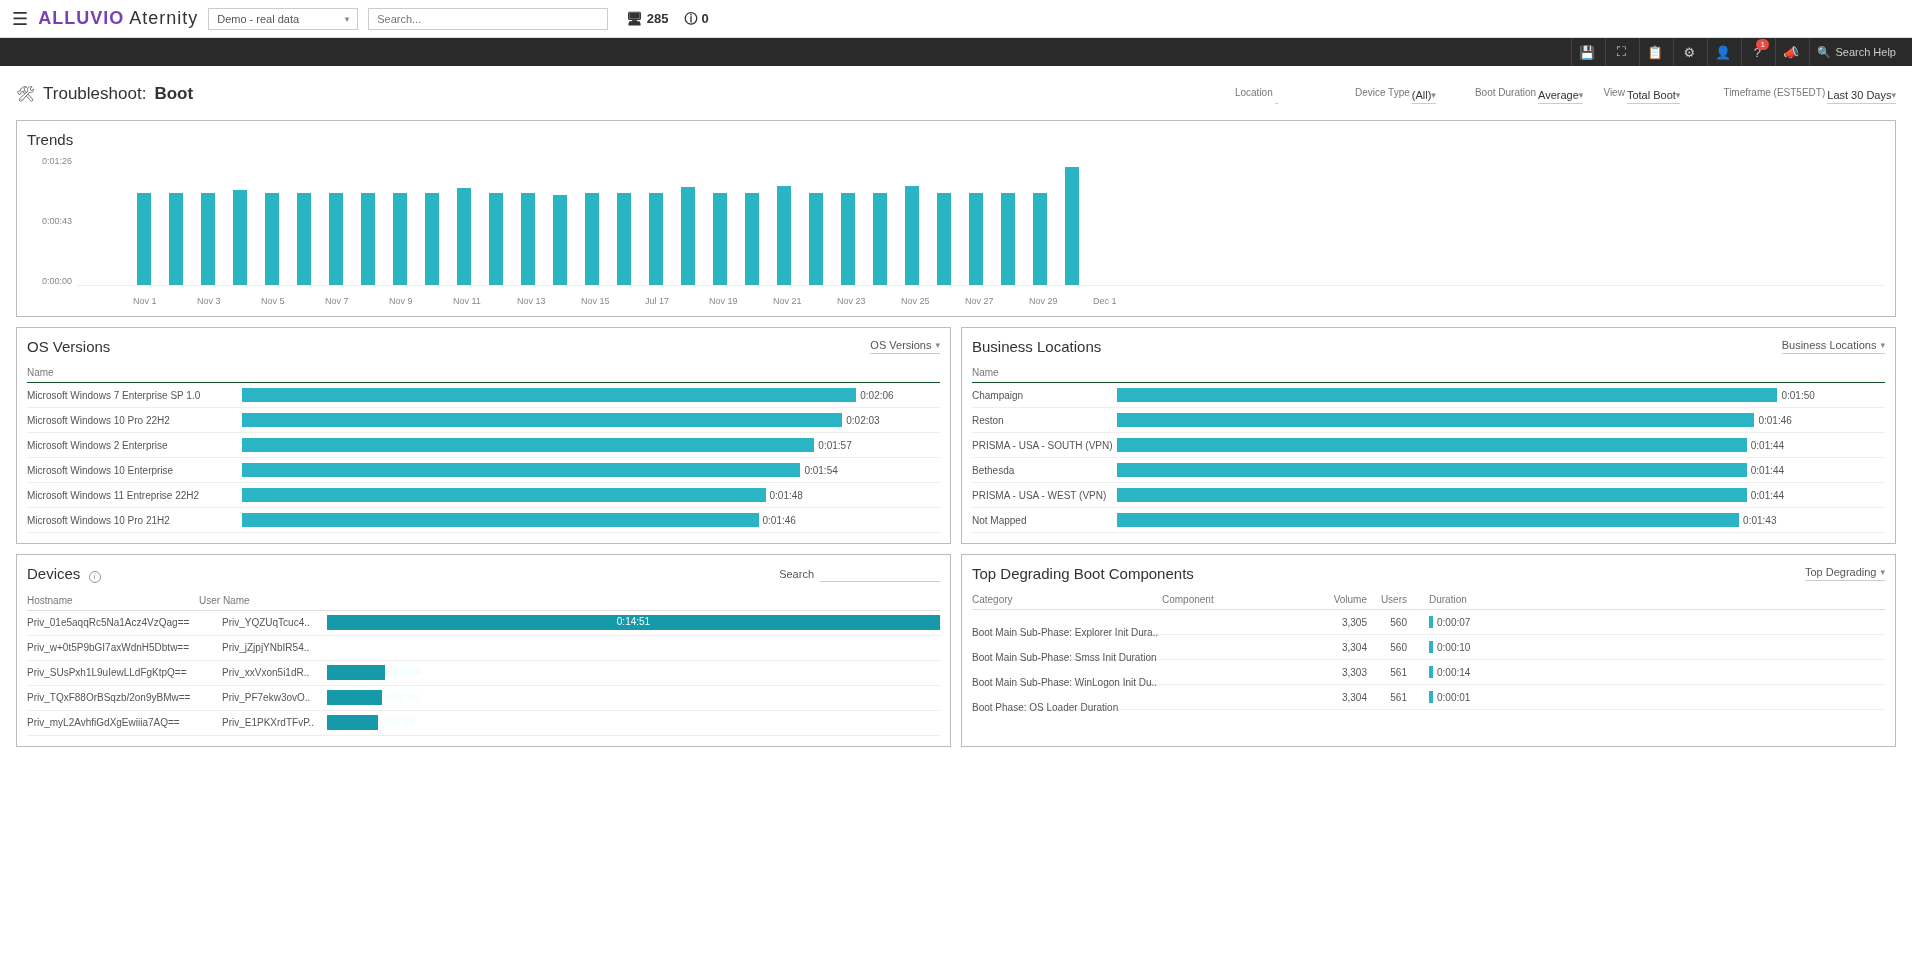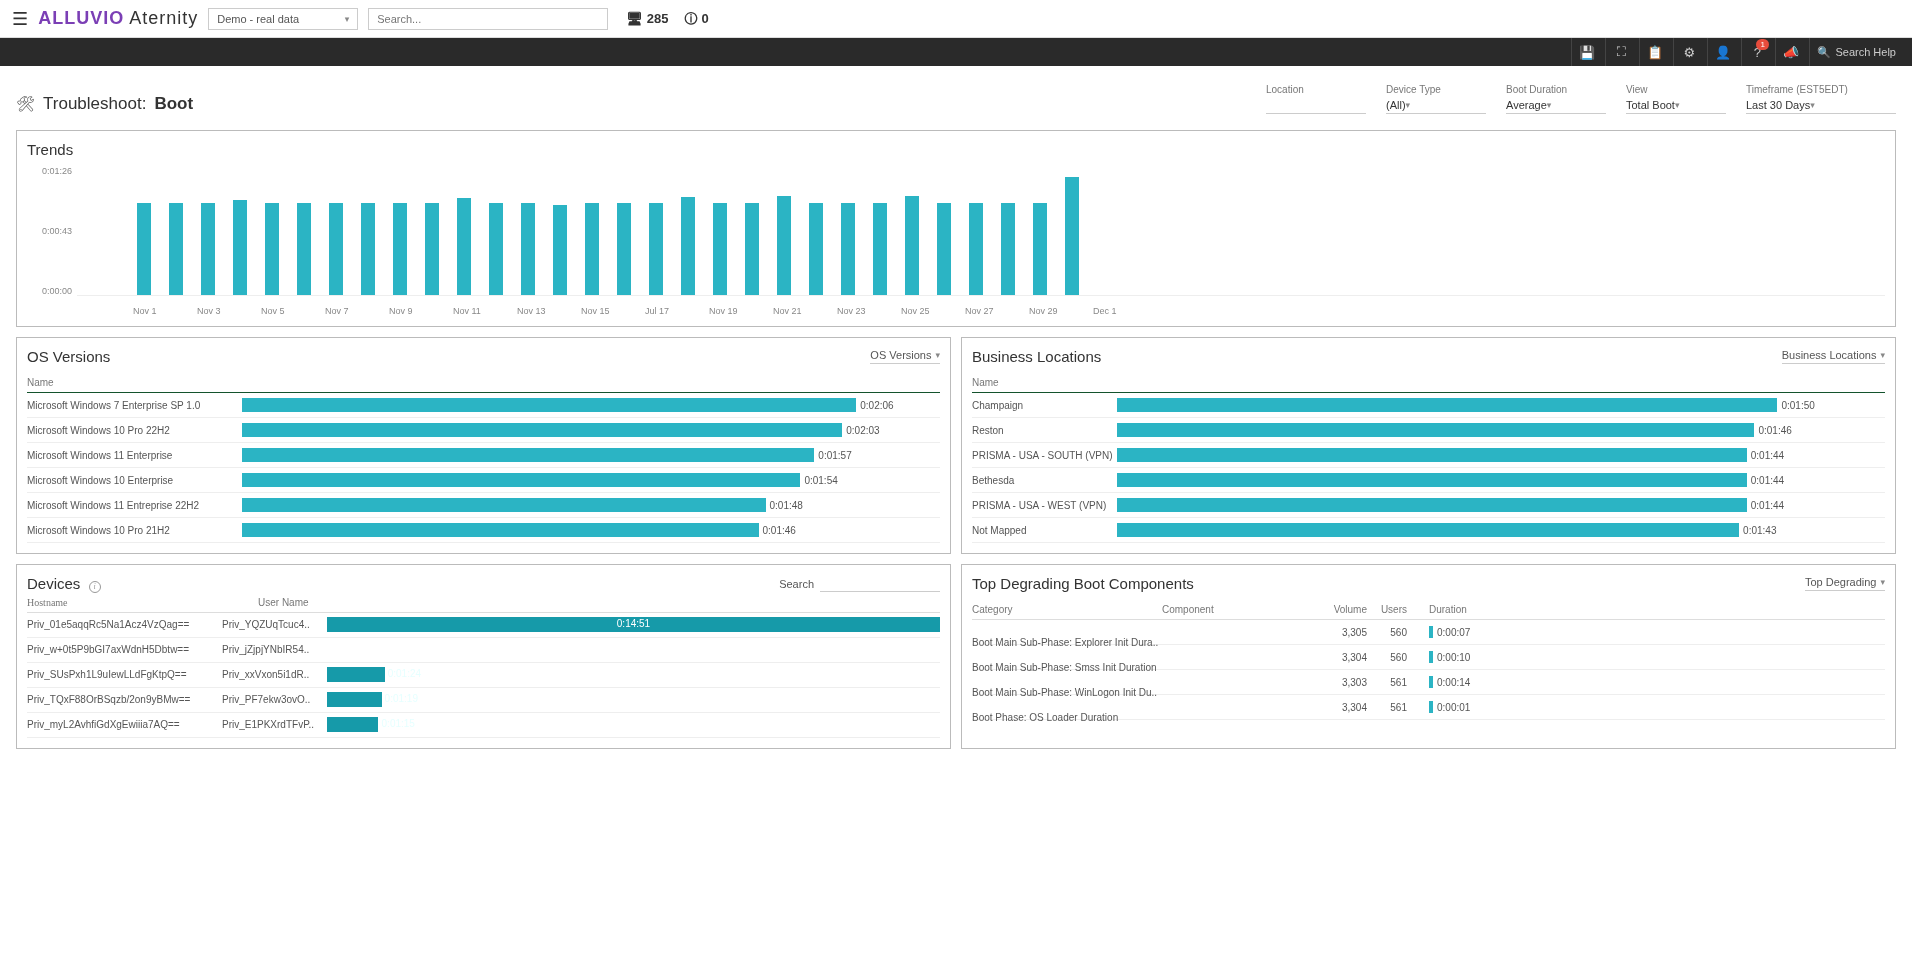--- a/index.html
+++ b/index.html
@@ -21,21 +21,21 @@
 .toolbar-btn { width: 32px; height: 28px; display: flex; align-items: center; justify-content: center; color: #ccc; cursor: pointer; border-left: 1px solid #444; font-size: 13px; }
 .toolbar-btn .badge { position: relative; }
 .toolbar-btn .badge-num { position: absolute; top: -6px; right: -8px; background: #e74c3c; color: #fff; font-size: 8px; border-radius: 8px; padding: 1px 4px; }
 .search-help { color: #ccc; font-size: 11px; display: flex; align-items: center; gap: 4px; padding: 0 8px; cursor: pointer; border-left: 1px solid #444; height: 28px; }
 
 
 .page-title-row { display: flex; align-items: flex-end; padding: 18px 16px 8px 16px; justify-content: space-between; }
 .page-title { display: flex; align-items: center; gap: 8px; font-size: 17px; }
 .page-title .wrench { font-size: 15px; color: #555; }
 .filters { display: flex; gap: 20px; }
-.filter-col { display: flex; flex-direction: column; gap: 2px; min-width: 100px; }
+.filter-col { display: flex; flex-direction: row; gap: 2px; min-width: 100px; }
 .filter-label { font-size: 10px; color: #777; }
 .filter-value { font-size: 11px; color: #333; border-bottom: 1px solid #ccc; padding: 2px 0; display: flex; align-items: center; cursor: pointer; }
 .chev { font-size: 9px; color: #888; }
 
 
 .content { padding: 8px 16px; }
 .panel { border: 1px solid #bbb; padding: 10px; margin-bottom: 10px; }
 .panel-title { font-size: 15px; font-weight: 400; margin-bottom: 8px; display: flex; justify-content: space-between; align-items: center; }
 .panel-title .right-dd { font-size: 11px; color: #555; display: flex; align-items: center; gap: 4px; cursor: pointer; border-bottom: 1px solid #ccc; padding-bottom: 2px;}
 
@@ -55,21 +55,21 @@
 .hbar-header { font-size: 10px; color: #777; padding: 4px 0; border-bottom: 1px solid #14532d; }
 .hbar-row { display: flex; align-items: center; border-bottom: 1px solid #eee; padding: 3px 0; height: 25px; }
 .hbar-row .label { width: 215px; font-size: 10px; color: #555; white-space: nowrap; overflow: hidden; text-overflow: ellipsis; }
 .hbar-row .barbox { flex: 1; position: relative; height: 14px; display: flex; align-items: center; }
 .hbar-row .hbar { height: 14px; background: #2bb4c4; position: relative; }
 .hbar-row .hbar-label { position: absolute; font-size: 10px; color: #555; white-space: nowrap; }
 .biz .hbar-row .label { width: 145px; }
 
 
 .devices-header { display: flex; font-size: 10px; color: #777; border-bottom: 1px solid #ddd; padding: 4px 0; }
-.devices-header .c1 { width: 231px; font-family: Liberation Serif, serif; }
+.devices-header .c1 { width: 172px; }
 .devices-header .c2 { width: 105px; }
 .device-row { display: flex; align-items: center; border-bottom: 1px solid #eee; padding: 3px 0; font-size: 10px; color: #555; height: 25px;}
 .device-row .c1 { width: 195px; white-space: nowrap; overflow: hidden; text-overflow: ellipsis; }
 .device-row .c2 { width: 105px; white-space: nowrap; overflow: hidden; text-overflow: ellipsis; }
 .device-row .dbarbox { flex: 1; position: relative; height: 15px; }
 .device-row .dbar { height: 15px; background: #169aa9; position: relative; }
 .device-row .dbar-label { position: absolute; top: 1px; font-size: 10px; color: #fff; }
 
 
 .degr-header { display: flex; font-size: 10px; color: #777; border-bottom: 1px solid #ddd; padding: 4px 0; }
@@ -81,21 +81,21 @@
 .degr-row { display: flex; align-items: center; border-bottom: 1px solid #eee; padding: 3px 0; font-size: 10px; color: #555; height: 25px;}
 .degr-row .dc1 { width: 190px; white-space: nowrap; overflow: hidden; text-overflow: ellipsis; margin-top: 21px; }
 .degr-row .dc2 { width: 150px; }
 .degr-row .dc3 { width: 55px; text-align: right;}
 .degr-row .dc4 { width: 40px; text-align: right; }
 .degr-row .dc5 { flex: 1; display: flex; align-items: center; gap: 4px; padding-left: 22px;}
 .degr-bar { width: 4px; height: 12px; background: #2bb4c4; }
 
 .info-icon { display:inline-flex; width:12px; height:12px; border:1px solid #999; border-radius:50%; align-items:center; justify-content:center; font-size:8px; color:#999; font-style: italic; font-family: serif; margin-left:4px;}
 
-.title-search-row { display: flex; justify-content: space-between; align-items: center; margin-bottom: 0;}
+.title-search-row { display: flex; justify-content: space-between; align-items: center; margin-bottom: 8px;}
 .title-search-row .search-group { display: flex; align-items: center; gap: 6px; font-size: 11px; color: #555;}
 .title-search-row .search-group input { border: none; border-bottom: 1px solid #ccc; font-size: 11px; padding: 2px; width: 120px; outline: none;}
 </style>
 </head>
 <body>
 
 <div class="top-header">
   <span class="menu-icon">☰</span>
   <span class="logo">
     <span class="brand1">ALLUVIO</span>
@@ -263,21 +263,21 @@
             </div>
           </div>
           <div class="hbar-row">
             <span class="label">Microsoft Windows 10 Pro 22H2</span>
             <div class="barbox">
               <div class="hbar" style="width:86%"></div>
               <span class="hbar-label" style="left:calc(86% + 4px)">0:02:03</span>
             </div>
           </div>
           <div class="hbar-row">
-            <span class="label">Microsoft Windows 11 Enterprise</span>
+            <span class="label">Microsoft Windows 2 Enterprise</span>
             <div class="barbox">
               <div class="hbar" style="width:82%"></div>
               <span class="hbar-label" style="left:calc(82% + 4px)">0:01:57</span>
             </div>
           </div>
           <div class="hbar-row">
             <span class="label">Microsoft Windows 10 Enterprise</span>
             <div class="barbox">
               <div class="hbar" style="width:80%"></div>
               <span class="hbar-label" style="left:calc(80% + 4px)">0:01:54</span>

